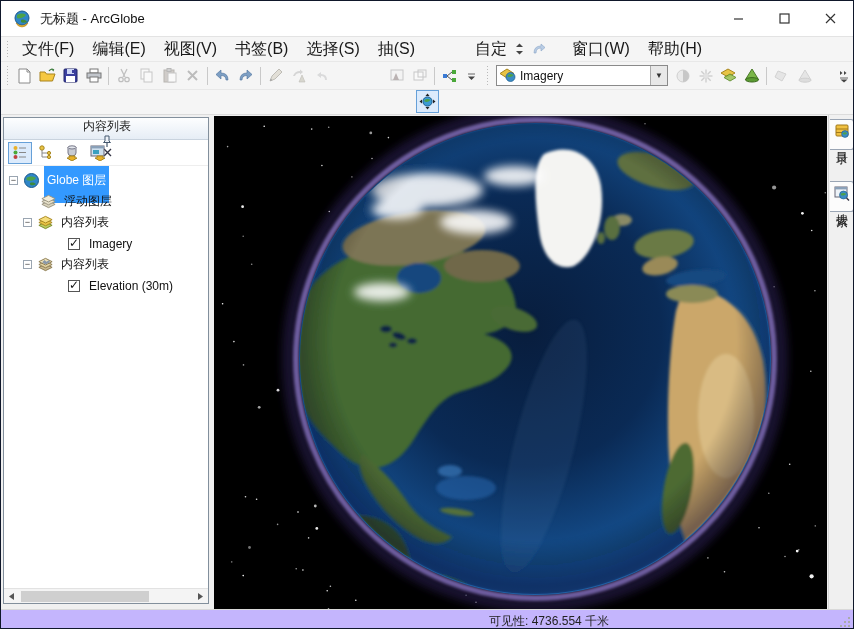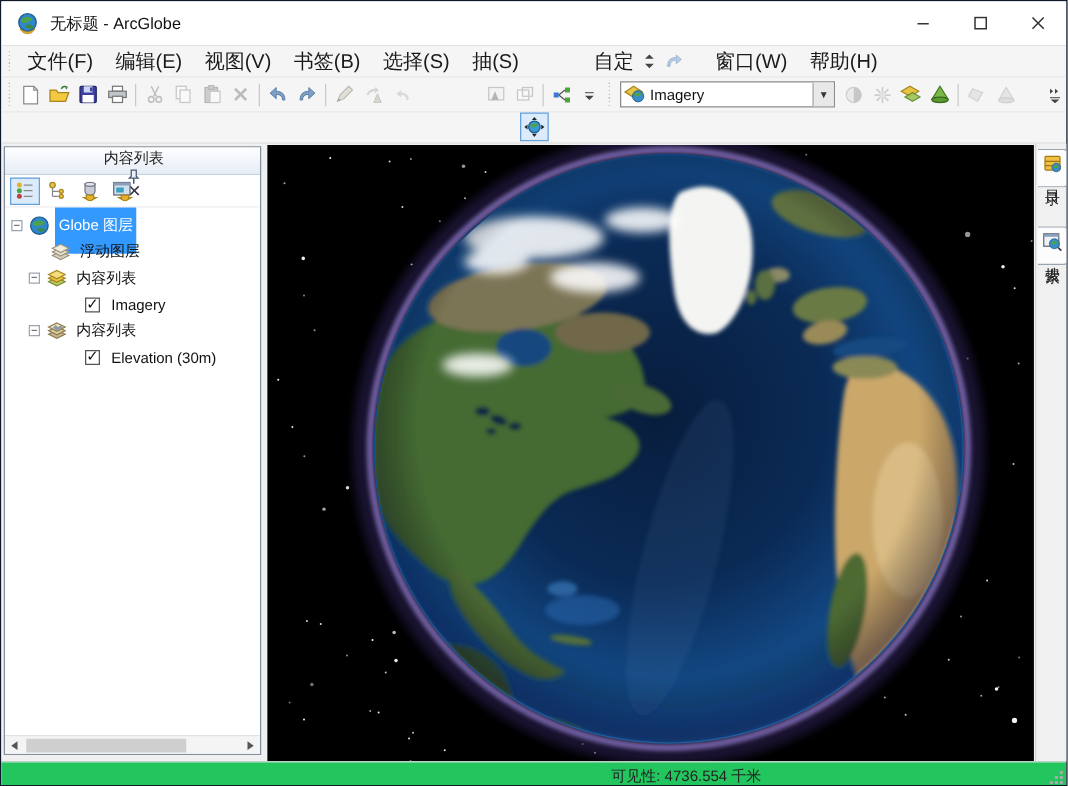--- a/index.html
+++ b/index.html
@@ -61,21 +61,21 @@
   
   #viewport{position:absolute;left:213px;top:1px;width:613px;height:493px;background:#000;}
   #viewport svg{display:block;}
 
   
   #dock{position:absolute;left:827px;top:0;width:27px;height:494px;background:#f0f0f0;border-left:1px solid #d5d5d5;}
   .vtab{position:absolute;left:1px;width:24px;background:#fcfcfc;border:1px solid #9aa5b4;border-left:none;border-radius:0 3px 3px 0;display:flex;flex-direction:column;align-items:center;padding:3px 0;}
   .vtab .vtext{writing-mode:vertical-rl;font-size:12px;color:#222;letter-spacing:2px;margin-top:3px;}
 
   
-  #statusbar{position:absolute;left:0;top:608px;width:100%;height:21px;background:#22c55e;border-top:1px solid #d9d9d9;font-size:12px;color:#222;}
+  #statusbar{position:absolute;left:0;top:608px;width:100%;height:21px;background:#c4b5fd;border-top:1px solid #d9d9d9;font-size:12px;color:#222;}
   #status-text{position:absolute;left:488px;top:3px;}
   #resize-grip{position:absolute;right:2px;bottom:2px;width:12px;height:12px;background:
     radial-gradient(circle at 10px 2px,#aaa 1.2px,transparent 1.5px),
     radial-gradient(circle at 10px 6px,#aaa 1.2px,transparent 1.5px),
     radial-gradient(circle at 6px 6px,#aaa 1.2px,transparent 1.5px),
     radial-gradient(circle at 10px 10px,#aaa 1.2px,transparent 1.5px),
     radial-gradient(circle at 6px 10px,#aaa 1.2px,transparent 1.5px),
     radial-gradient(circle at 2px 10px,#aaa 1.2px,transparent 1.5px);}
 </style>
 </head>

